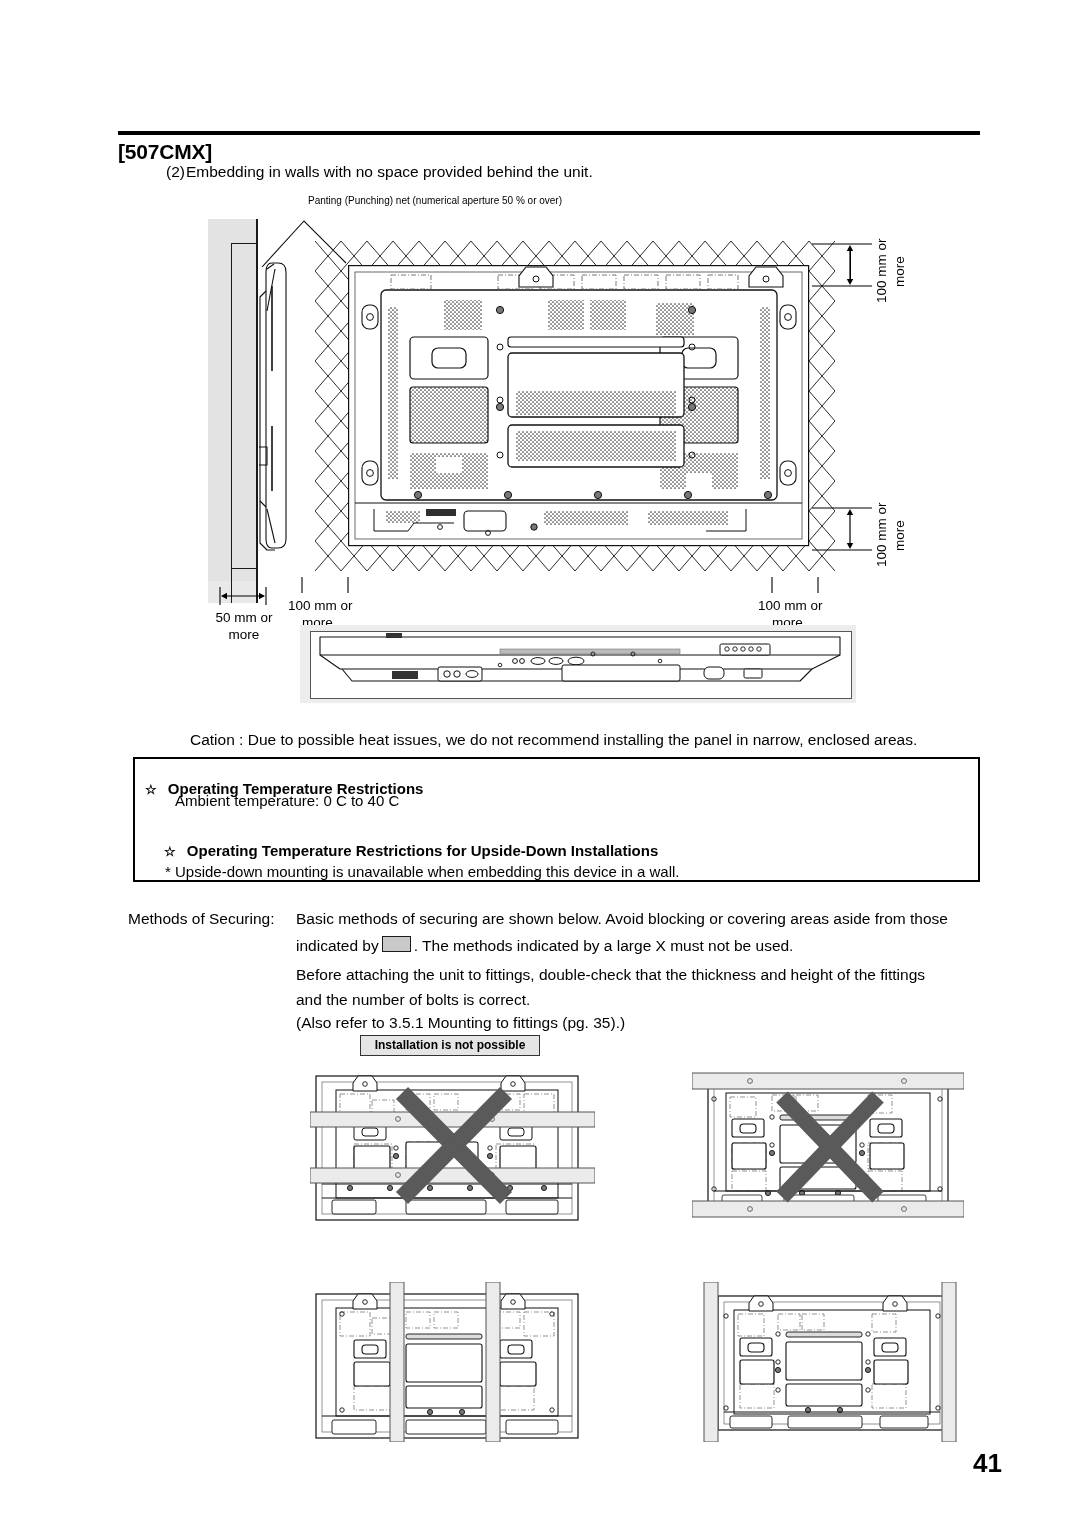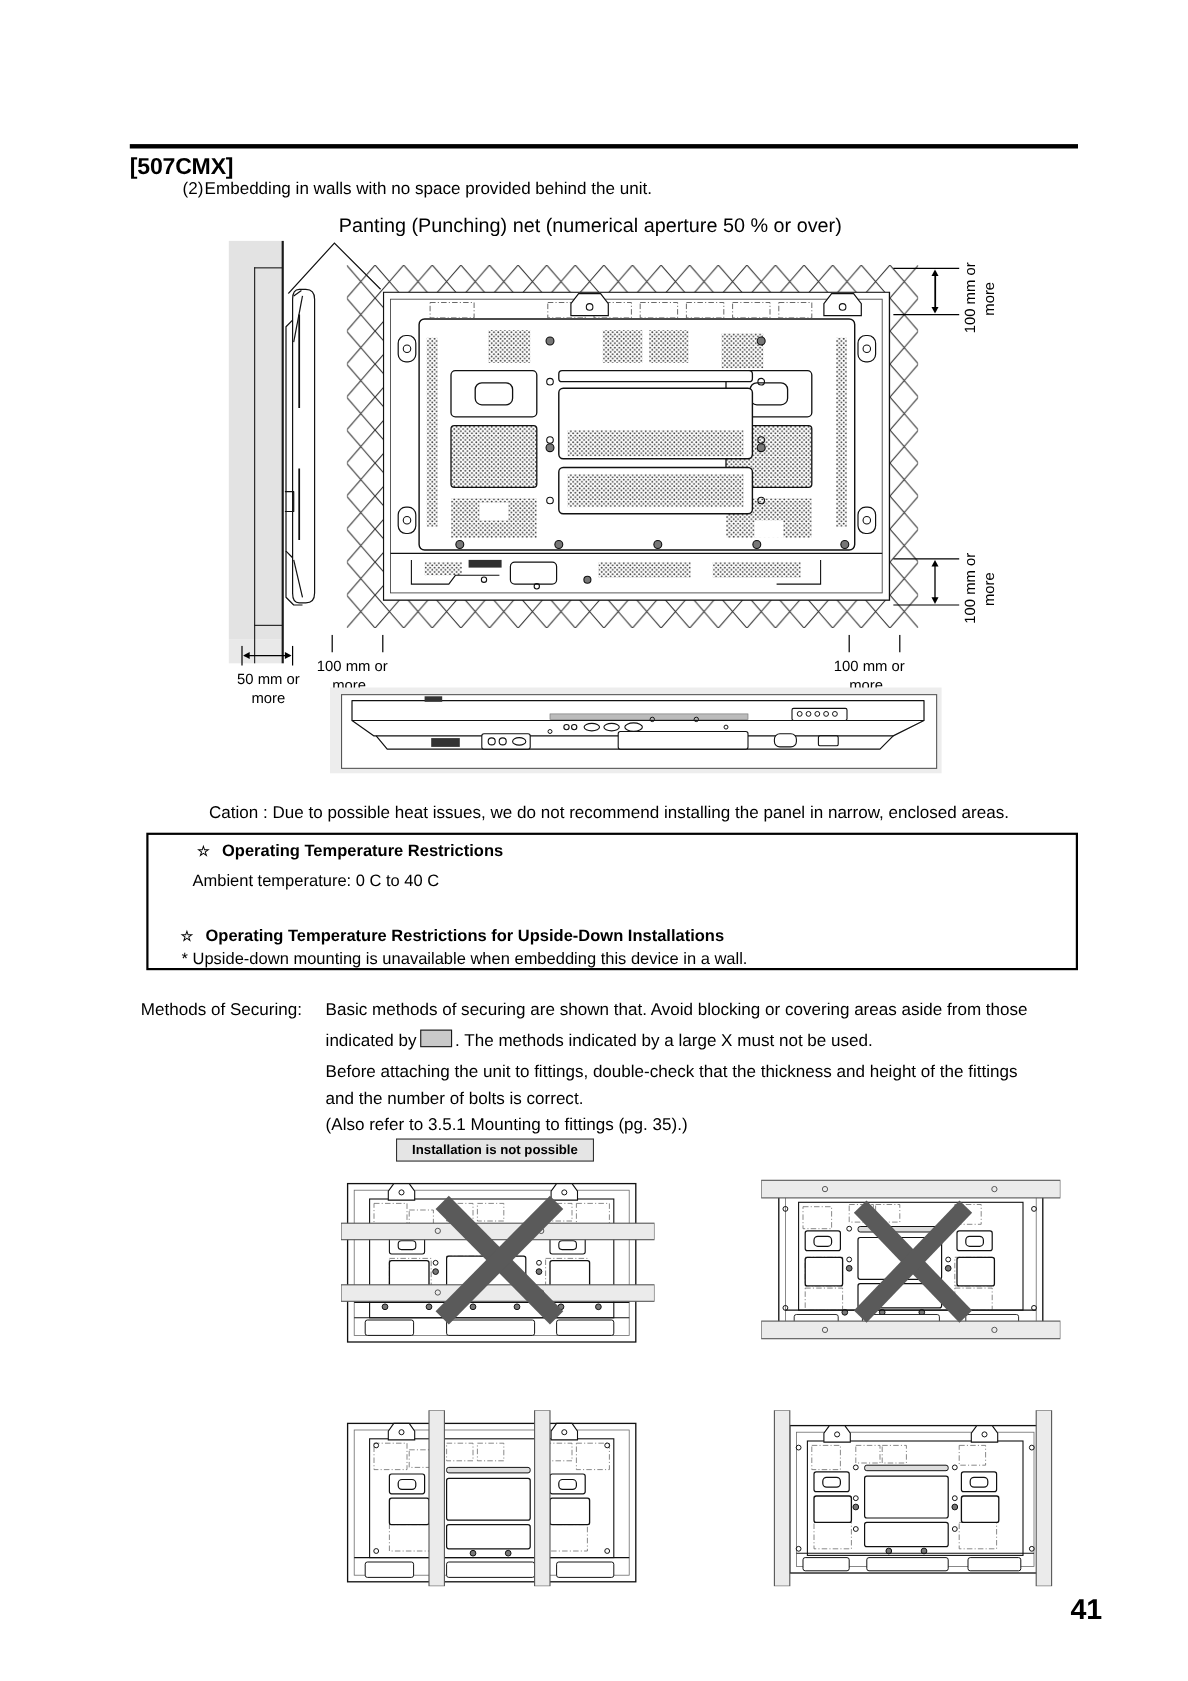--- a/index.html
+++ b/index.html
@@ -14,21 +14,21 @@
   .hdr-left{position:absolute;left:0;top:0;font-size:21px;font-weight:bold;letter-spacing:-.2px;}
   .hdr-right{position:absolute;right:0;top:0;font-size:20px;font-weight:bold;letter-spacing:-.1px;white-space:nowrap;}
   .hdr-rule{position:absolute;left:118px;top:131px;width:862px;height:4px;background:#000;}
 
   
   .intro{position:absolute;left:166px;top:163px;font-size:15.5px;white-space:nowrap;}
   .intro .num{display:inline-block;width:20px;}
 
   
   .fig{position:absolute;left:160px;top:195px;width:830px;height:510px;}
-  .net-caption{position:absolute;left:148px;top:0px;font-size:18px;white-space:nowrap;}
+  .net-caption{position:absolute;left:148px;top:0px;font-size:10px;white-space:nowrap;}
 
   
   .wall-gray{position:absolute;left:48px;top:24px;width:48px;height:362px;background:#e3e3e3;}
   .wall-gray2{position:absolute;left:48px;top:386px;width:48px;height:22px;background:#e9e9e9;}
   .wall-line-a{position:absolute;left:96px;top:24px;width:1.6px;height:384px;background:#1a1a1a;}
   .wall-line-b{position:absolute;left:71px;top:48px;width:1.2px;height:360px;background:#1a1a1a;}
   .wall-top-b{position:absolute;left:71px;top:48px;width:26px;height:1.2px;background:#1a1a1a;}
   .wall-bot-b{position:absolute;left:71px;top:373px;width:26px;height:1.2px;background:#1a1a1a;}
 
   
@@ -337,34 +337,34 @@
           <circle cx="333" cy="29" r="2"></circle>
         <circle cx="200" cy="40" r="1.8"></circle>
           <circle cx="360" cy="36" r="1.8"></circle>
       </g>
     </svg>
   </div>
 
   <div class="caution">Cation : Due to possible heat issues, we do not recommend installing the panel in narrow, enclosed areas.</div>
 
   <div class="tempbox">
-    <div class="tb-h" style="left:10px;top:6px;margin-left:34px;">
+    <div class="tb-h" style="left:10px;top:21px;">
       <span class="star">☆</span>
       <span style="margin-left:7px;">Operating Temperature Restrictions</span>
     </div>
     <div class="tb-t" style="left:40px;top:33px;">Ambient temperature:  0  C  to 40  C</div>
     <div class="tb-h" style="left:10px;top:83px;margin-left:19px;">
       <span class="star">☆</span>
       <span style="margin-left:7px;">Operating Temperature Restrictions for Upside-Down Installations</span>
     </div>
     <div class="tb-t" style="left:30px;top:104px;">*  Upside-down mounting is unavailable when embedding this device in a wall.</div>
   </div>
 
   <div class="methods-label">Methods of Securing:</div>
-  <div class="m-line" style="left:296px;top:910px;">Basic methods of securing are shown that. Avoid blocking or covering areas aside from those</div>
+  <div class="m-line" style="left:296px;top:910px;">Basic methods of securing are shown below. Avoid blocking or covering areas aside from those</div>
   <div class="m-line" style="left:296px;top:936px;">
     <span>indicated by</span><span class="swatch"></span><span>. The methods indicated by a large  X   must not be used.</span>
   </div>
   <div class="m-line" style="left:296px;top:966px;">Before attaching the unit to fittings, double-check that the thickness and height of the fittings</div>
   <div class="m-line" style="left:296px;top:991px;">and the number of bolts is correct.</div>
   <div class="m-line" style="left:296px;top:1014px;">(Also refer to  3.5.1 Mounting to fittings  (pg. 35).)</div>
 
   <div class="nplabel">Installation is not possible</div>
 
   <div class="mnt" style="left:310px;top:1068px;width:285px;height:155px;">

